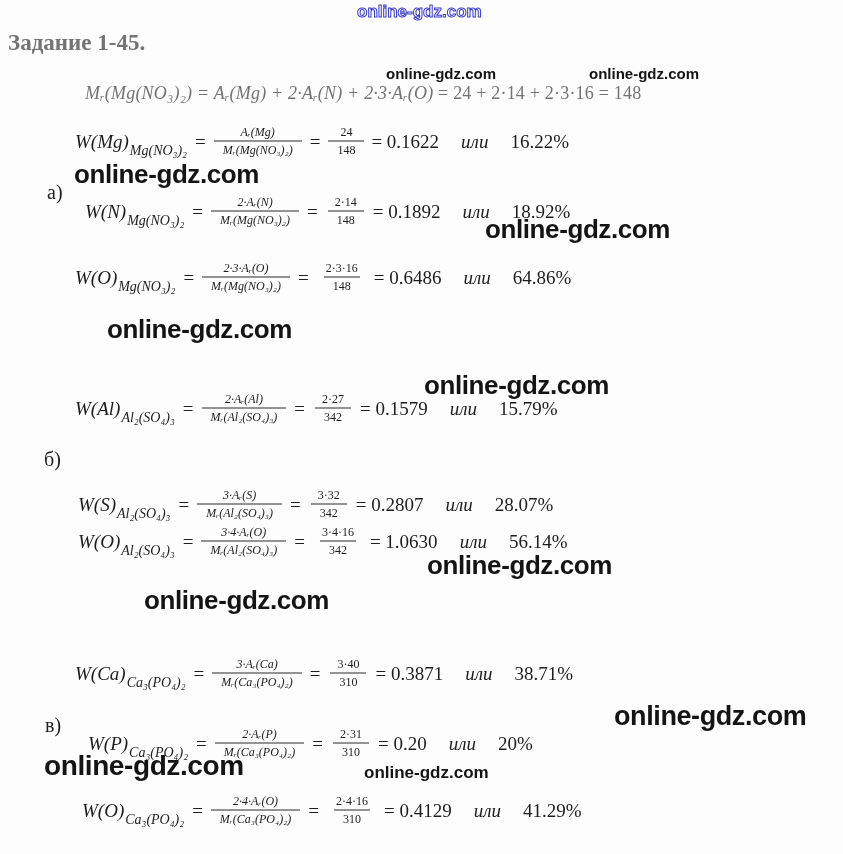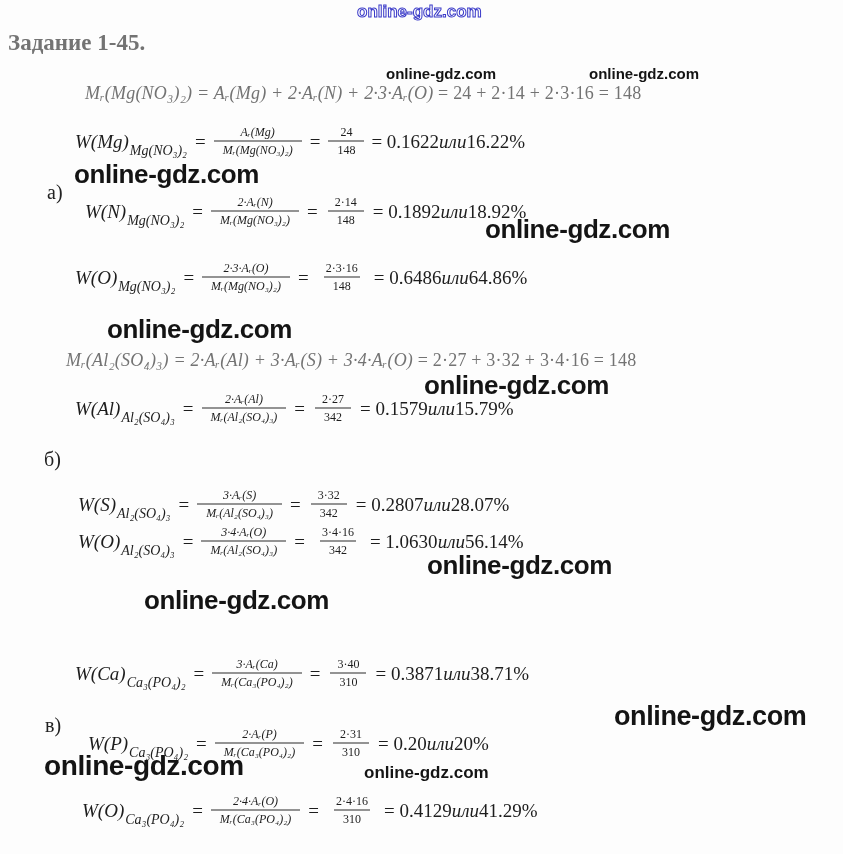--- a/index.html
+++ b/index.html
@@ -51,21 +51,21 @@
   }
   .eq .eqs{font-style:normal;padding:0 1px;}
   .frac{
     display:inline-flex;flex-direction:column;align-items:center;
     font-size:12px;line-height:1.25;
   }
   .frac .num{padding:0 9px 1px;}
   .frac .den{border-top:1.5px solid #2a2a2a;padding:1px 9px 0;}
   .frac.sym-frac .num,.frac.sym-frac .den{font-style:italic;}
   .frac.num-frac .num,.frac.num-frac .den{font-style:normal;}
-  .res{display:inline-flex;gap:0;align-items:baseline;text-align:center;}
+  .res{display:inline-flex;gap:22px;align-items:baseline;text-align:center;}
   .res .val{font-style:normal;}
   .res .or{font-style:italic;}
   .res .pct{font-style:normal;}
 
   
   .wm{
     position:absolute;
     font-family:"Liberation Sans","DejaVu Sans",sans-serif;
     color:#141414;white-space:nowrap;line-height:1;
   }
@@ -156,24 +156,20 @@
       <span class="num">2·3·16</span>
       <span class="den">148</span>
     </span>
     <span class="res">
       <span class="val">= 0.6486</span>
       <span class="or">или</span>
       <span class="pct">64.86%</span>
     </span>
   </div>
 
-  <div class="mr-line" style="left:66px;top:350px;">
-    <span class="sym">Mᵣ(Al₂(SO₄)₃) = 2·Aᵣ(Al) + 3·Aᵣ(S) + 3·4·Aᵣ(O)</span>
-    <span class="nums">= 2·27 + 3·32 + 3·4·16 = 148</span>
-  </div>
 
   <div class="eq" style="left:75px;top:408px;">
     <span class="lhs"><span>W(Al)</span><span class="wsub">Al₂(SO₄)₃</span></span>
     <span class="eqs">=</span>
     <span class="frac sym-frac">
       <span class="num">2·Aᵣ(Al)</span>
       <span class="den">Mᵣ(Al₂(SO₄)₃)</span>
     </span>
     <span class="eqs">=</span>
     <span class="frac num-frac">

